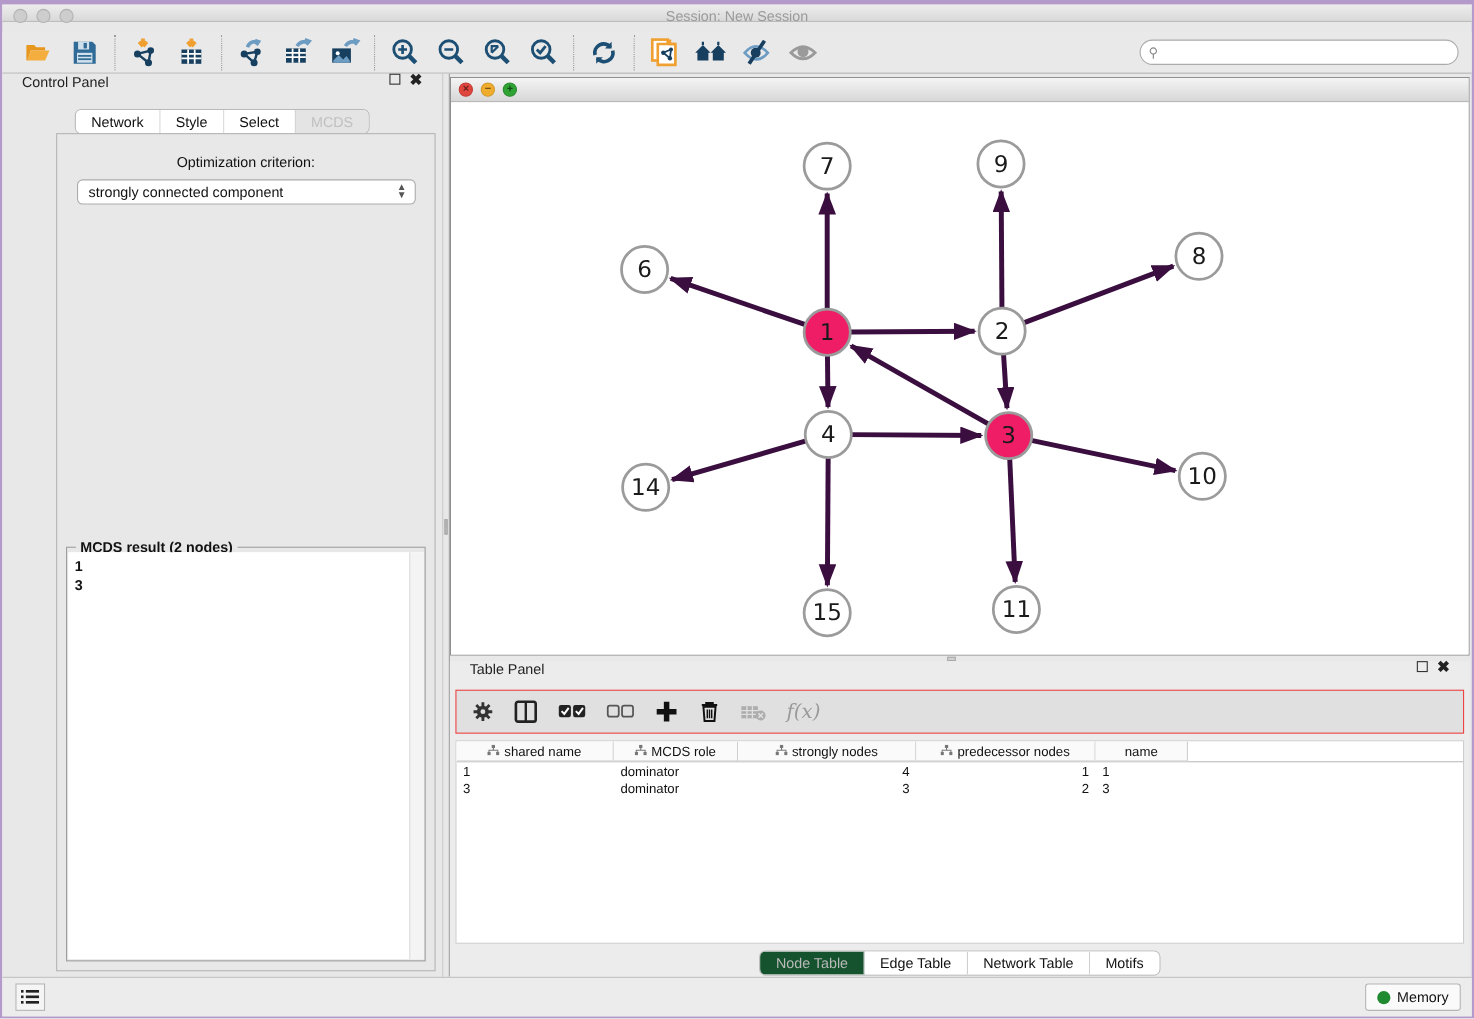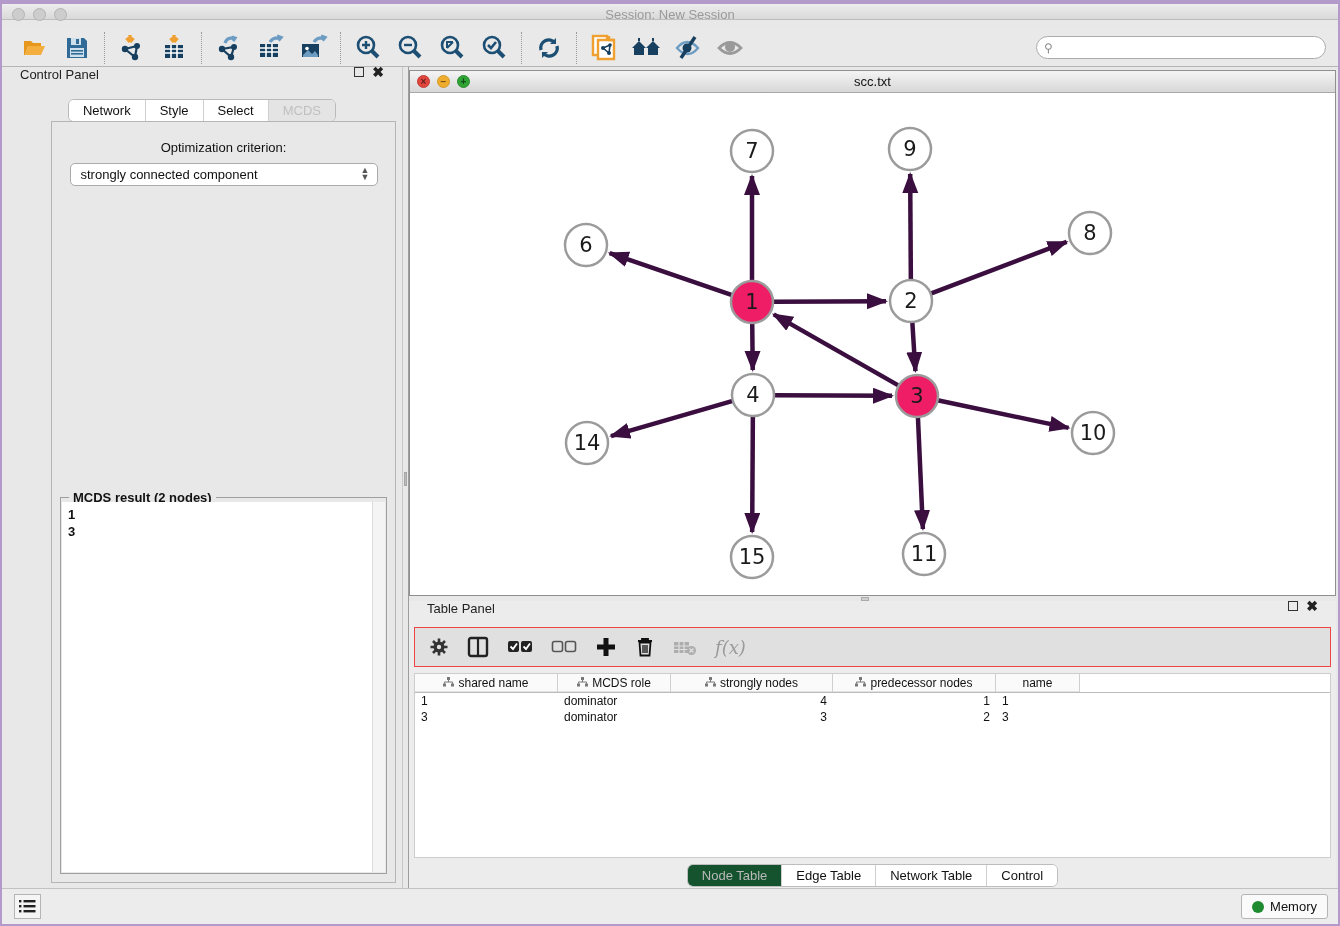--- a/index.html
+++ b/index.html
@@ -299,21 +299,20 @@
     <div class="v-grip"></div>
   </div>
 
   <div class="net-window">
     <div class="net-titlebar">
       <div class="nt-buttons">
         <div class="nt-btn nt-red">×</div>
         <div class="nt-btn nt-yellow">−</div>
         <div class="nt-btn nt-green">+</div>
       </div>
-      <div class="net-title">scc.txt</div>
     </div>
     <div class="net-canvas">
       <svg id="net-svg" width="925" height="503">
           <defs>
             <marker id="arrow" markerUnits="userSpaceOnUse" markerWidth="22" markerHeight="18" refX="19" refY="8" orient="auto">
               <path d="M0,0 L21,8 L0,16 Z" fill="#3a0e3f"></path>
             </marker>
           </defs>
           <line x1="342" y1="188" x2="342" y2="83" stroke="#3a0e3f" stroke-width="4.5" marker-end="url(#arrow)"></line>
           <line x1="322.13828360996655" y1="202.18001304679575" x2="199.64490046432553" y2="160.11903208714793" stroke="#3a0e3f" stroke-width="4.5" marker-end="url(#arrow)"></line>
@@ -501,21 +500,21 @@
             <div class="td-cell td-right" style="width: 163px;">2</div>
             <div class="td-cell" style="width: 84px;">3</div>
           </div>
         </div>
     </div>
     <div class="tp-tabs">
       <div class="tp-tabset" id="tp-tabset">
           <div class="tp-tabseg active">Node Table</div>
           <div class="tp-tabseg">Edge Table</div>
           <div class="tp-tabseg">Network Table</div>
-          <div class="tp-tabseg">Control</div>
+          <div class="tp-tabseg">Motifs</div>
         </div>
     </div>
   </div>
 
   <div class="statusbar">
     <div class="list-btn">
       <svg width="17" height="15" viewBox="0 0 17 15">
           <g fill="#222">
             <rect x="0" y="1" width="2.4" height="2.4"></rect>
             <rect x="4.5" y="1" width="12" height="2.4"></rect>

